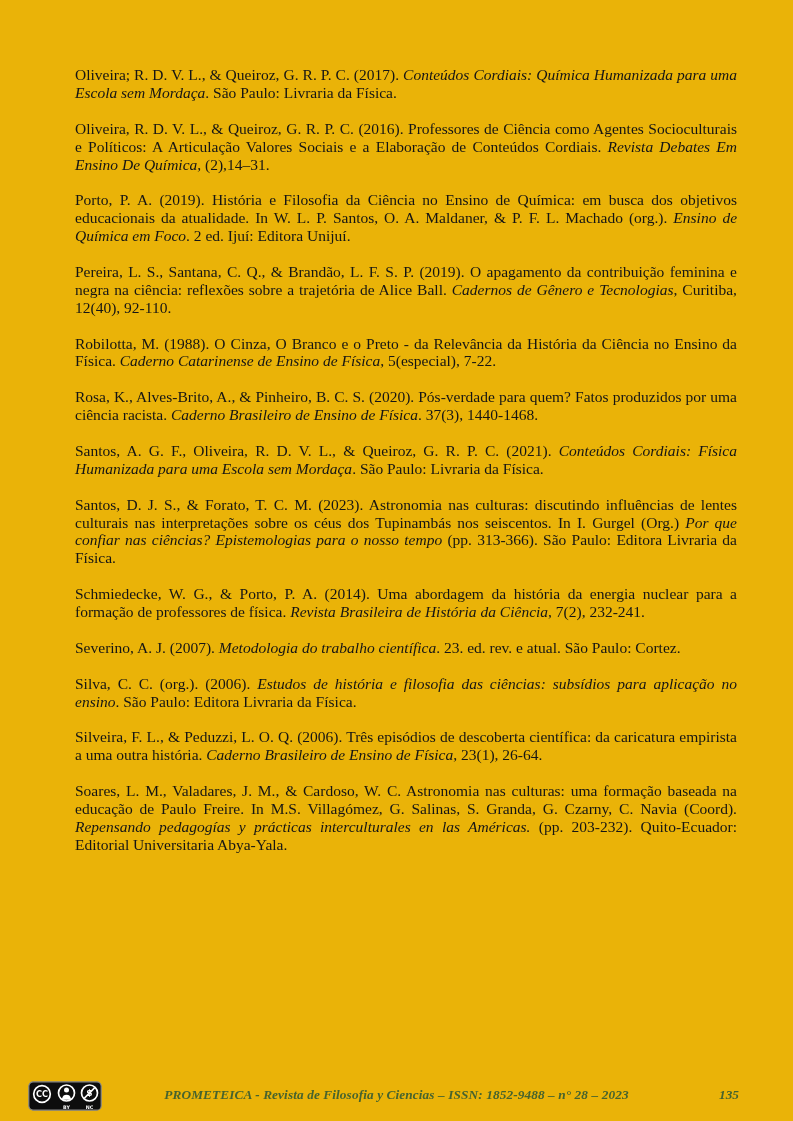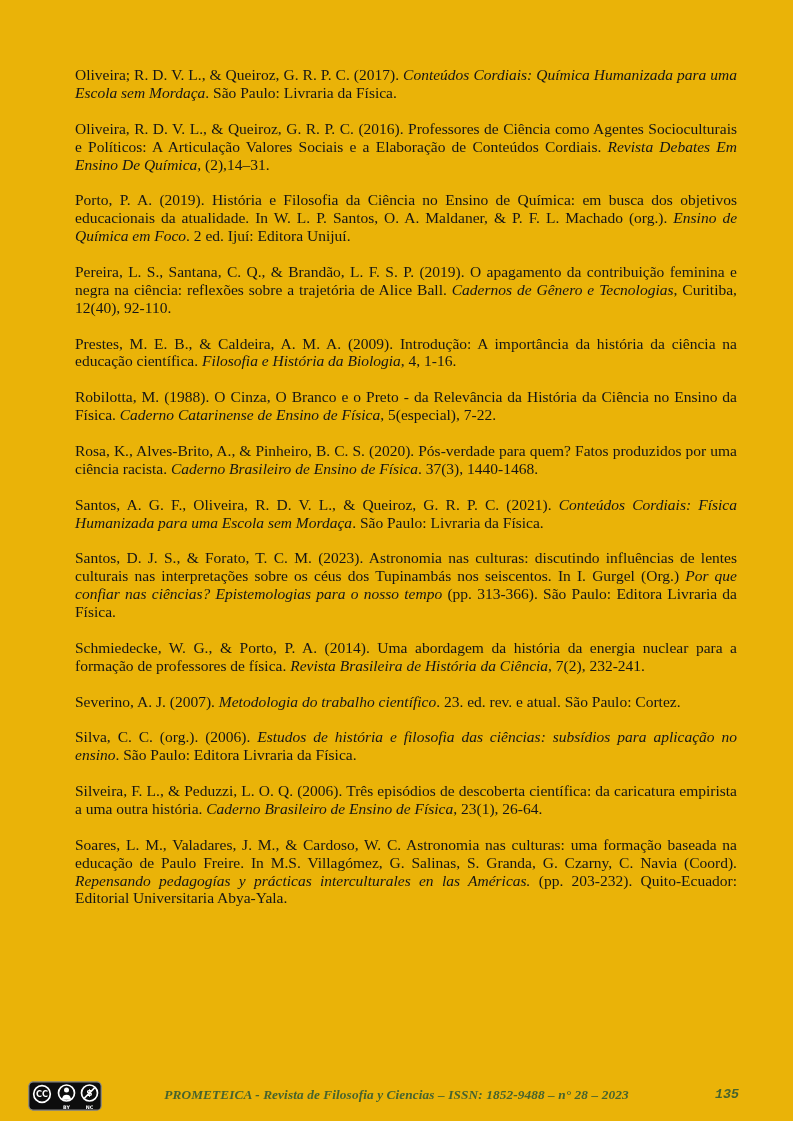--- a/index.html
+++ b/index.html
@@ -48,21 +48,20 @@
     color: var(--footer-text);
   }
   .page-number {
     position: absolute;
     top: 1087px;
     right: 54px;
     font-weight: bold;
     font-style: italic;
     font-size: 13.3px;
     color: var(--footer-text);
-    font-family: Liberation Mono, monospace;
   }
   .cc-badge {
     position: absolute;
     left: 28px;
     top: 1081px;
     width: 74px;
     height: 30px;
   }
   .badge-bg { fill: var(--badge-bg); stroke: #8a8a8a; stroke-width: 1.2; }
   .badge-stroke { stroke: var(--badge-fg); stroke-width: 1.7; fill: none; }
@@ -77,27 +76,26 @@
 </head>
 <body>
 
 <div class="page">
 
   <div class="references" id="references">
       <p class="reference"><span>Oliveira; R. D. V. L., &amp; Queiroz, G. R. P. C. (2017). </span><span class="em">Conteúdos Cordiais: Química Humanizada para uma Escola sem Mordaça</span><span>. São Paulo: Livraria da Física.</span></p>
       <p class="reference"><span>Oliveira, R. D. V. L., &amp; Queiroz, G. R. P. C. (2016). Professores de Ciência como Agentes Socioculturais e Políticos: A Articulação Valores Sociais e a Elaboração de Conteúdos Cordiais. </span><span class="em">Revista Debates Em Ensino De Química</span><span>, (2),14–31.</span></p>
       <p class="reference"><span>Porto, P. A. (2019). História e Filosofia da Ciência no Ensino de Química: em busca dos objetivos educacionais da atualidade. In W. L. P. Santos, O. A. Maldaner, &amp; P. F. L. Machado (org.). </span><span class="em">Ensino de Química em Foco</span><span>. 2 ed. Ijuí: Editora Unijuí.</span></p>
       <p class="reference"><span>Pereira, L. S., Santana, C. Q., &amp; Brandão, L. F. S. P. (2019). O apagamento da contribuição feminina e negra na ciência: reflexões sobre a trajetória de Alice Ball. </span><span class="em">Cadernos de Gênero e Tecnologias</span><span>, Curitiba, 12(40), 92-110.</span></p>
-      <p class="reference"><span>Prestes, M. E. B., &amp; Caldeira, A. M. A. (2009). Introdução: A importância da história da ciência na educação científica. </span><span class="em">Filosofia e História da Biologia</span><span>, 4, 1-16.</span></p>
       <p class="reference"><span>Robilotta, M. (1988). O Cinza, O Branco e o Preto - da Relevância da História da Ciência no Ensino da Física. </span><span class="em">Caderno Catarinense de Ensino de Física</span><span>, 5(especial), 7-22.</span></p>
       <p class="reference"><span>Rosa, K., Alves-Brito, A., &amp; Pinheiro, B. C. S. (2020). Pós-verdade para quem?  Fatos produzidos por uma ciência racista. </span><span class="em">Caderno Brasileiro de Ensino de Física</span><span>. 37(3), 1440-1468.</span></p>
       <p class="reference"><span>Santos, A. G. F., Oliveira, R. D. V. L., &amp; Queiroz, G. R. P. C. (2021). </span><span class="em">Conteúdos Cordiais: Física Humanizada para uma Escola sem Mordaça</span><span>. São Paulo: Livraria da Física.</span></p>
       <p class="reference"><span>Santos, D. J. S., &amp; Forato, T. C. M. (2023). Astronomia nas culturas: discutindo influências de lentes culturais nas interpretações sobre os céus dos Tupinambás nos seiscentos. In I. Gurgel (Org.) </span><span class="em">Por que confiar nas ciências? Epistemologias para o nosso tempo</span><span> (pp. 313-366). São Paulo: Editora Livraria da Física.</span></p>
       <p class="reference"><span>Schmiedecke, W. G., &amp; Porto, P. A. (2014). Uma abordagem da história da energia nuclear para a formação de professores de física. </span><span class="em">Revista Brasileira de História da Ciência</span><span>, 7(2), 232-241.</span></p>
-      <p class="reference"><span>Severino, A. J. (2007). </span><span class="em">Metodologia do trabalho científico</span><span>. 23. ed. rev. e atual. São Paulo: Cortez.</span></p>
+      <p class="reference"><span>Severino, A. J. (2007). </span><span class="em">Metodologia do trabalho científica</span><span>. 23. ed. rev. e atual. São Paulo: Cortez.</span></p>
       <p class="reference"><span>Silva, C. C. (org.). (2006). </span><span class="em">Estudos de história e filosofia das ciências: subsídios para aplicação no ensino</span><span>. São Paulo: Editora Livraria da Física.</span></p>
       <p class="reference"><span>Silveira, F. L., &amp; Peduzzi, L. O. Q. (2006). Três episódios de descoberta científica: da caricatura empirista a uma outra história. </span><span class="em">Caderno Brasileiro de Ensino de Física</span><span>, 23(1), 26-64.</span></p>
       <p class="reference"><span>Soares, L. M., Valadares, J. M., &amp; Cardoso, W. C. Astronomia nas culturas: uma formação baseada na educação de Paulo Freire. In M.S. Villagómez, G. Salinas, S. Granda, G. Czarny, C. Navia (Coord). </span><span class="em">Repensando pedagogías y prácticas interculturales en las Américas.</span><span> (pp. 203-232). Quito-Ecuador: Editorial Universitaria Abya-Yala.</span></p>
     </div>
 
   <div>
     <svg class="cc-badge" viewBox="0 0 74 30" aria-hidden="true">
       <rect class="badge-bg" x="0.8" y="0.8" width="72.4" height="28.4" rx="4.5"></rect>
       <g>
         <circle class="badge-stroke" cx="14" cy="13" r="8.3"></circle>

